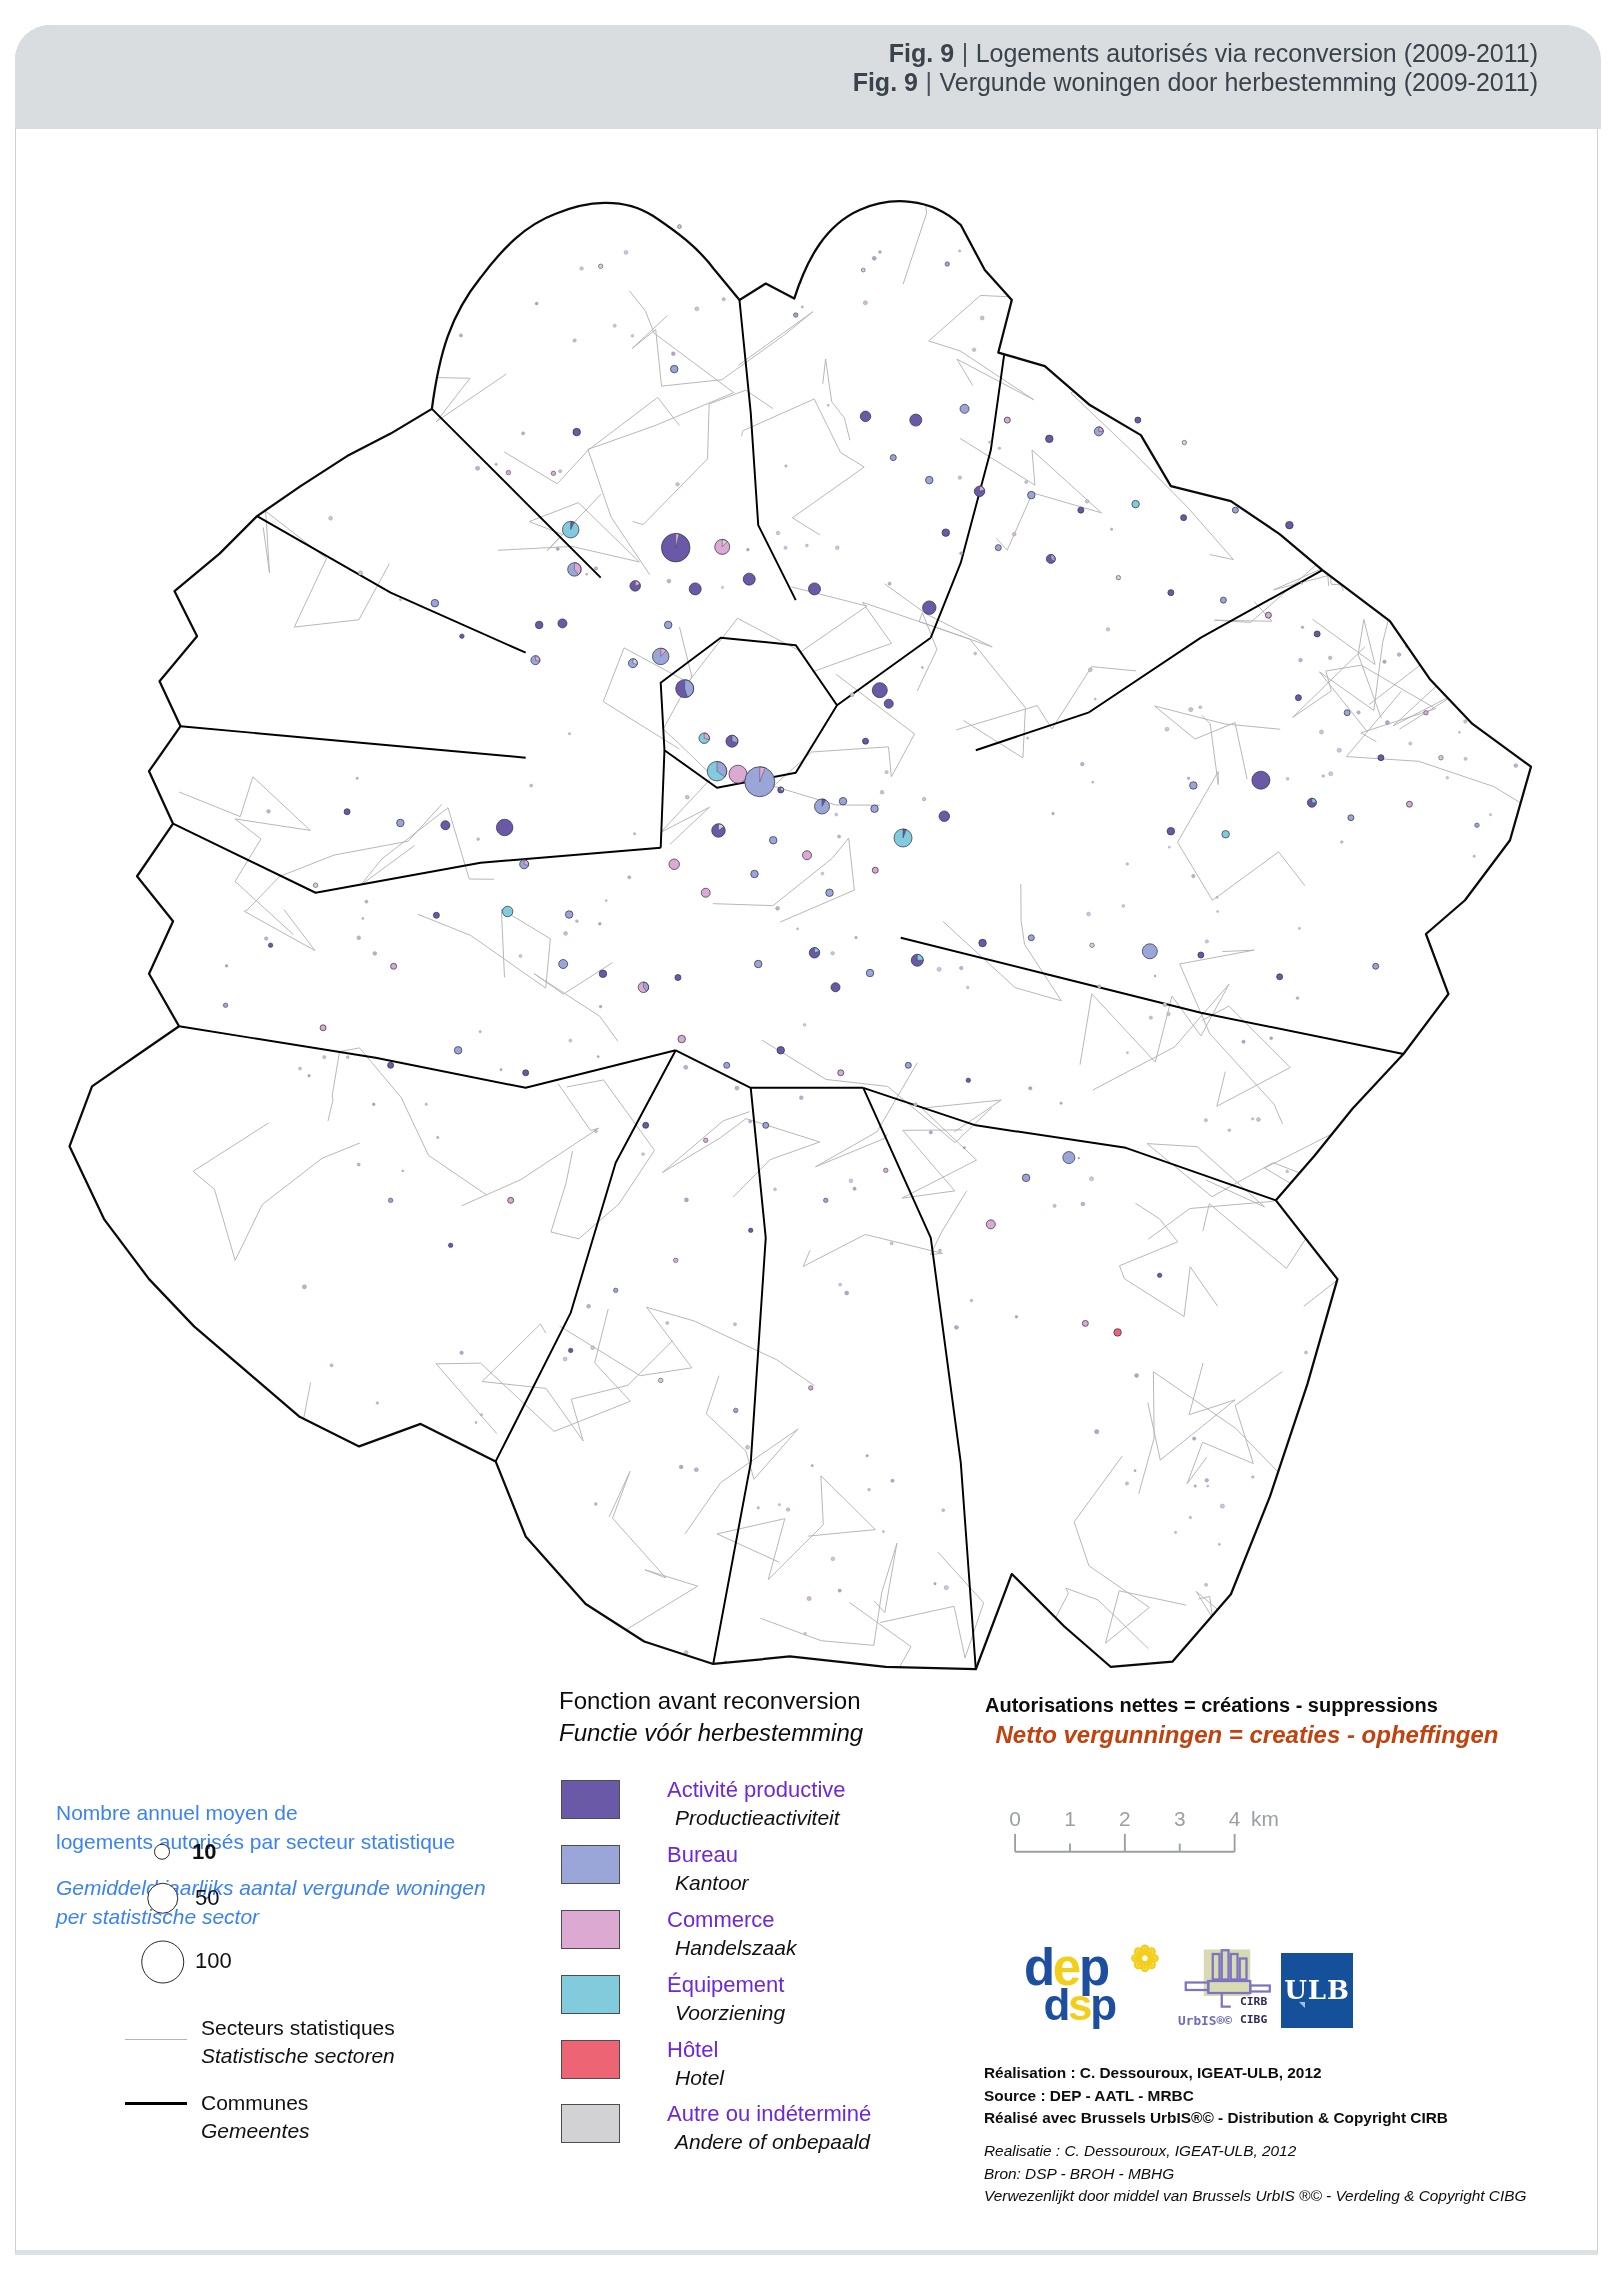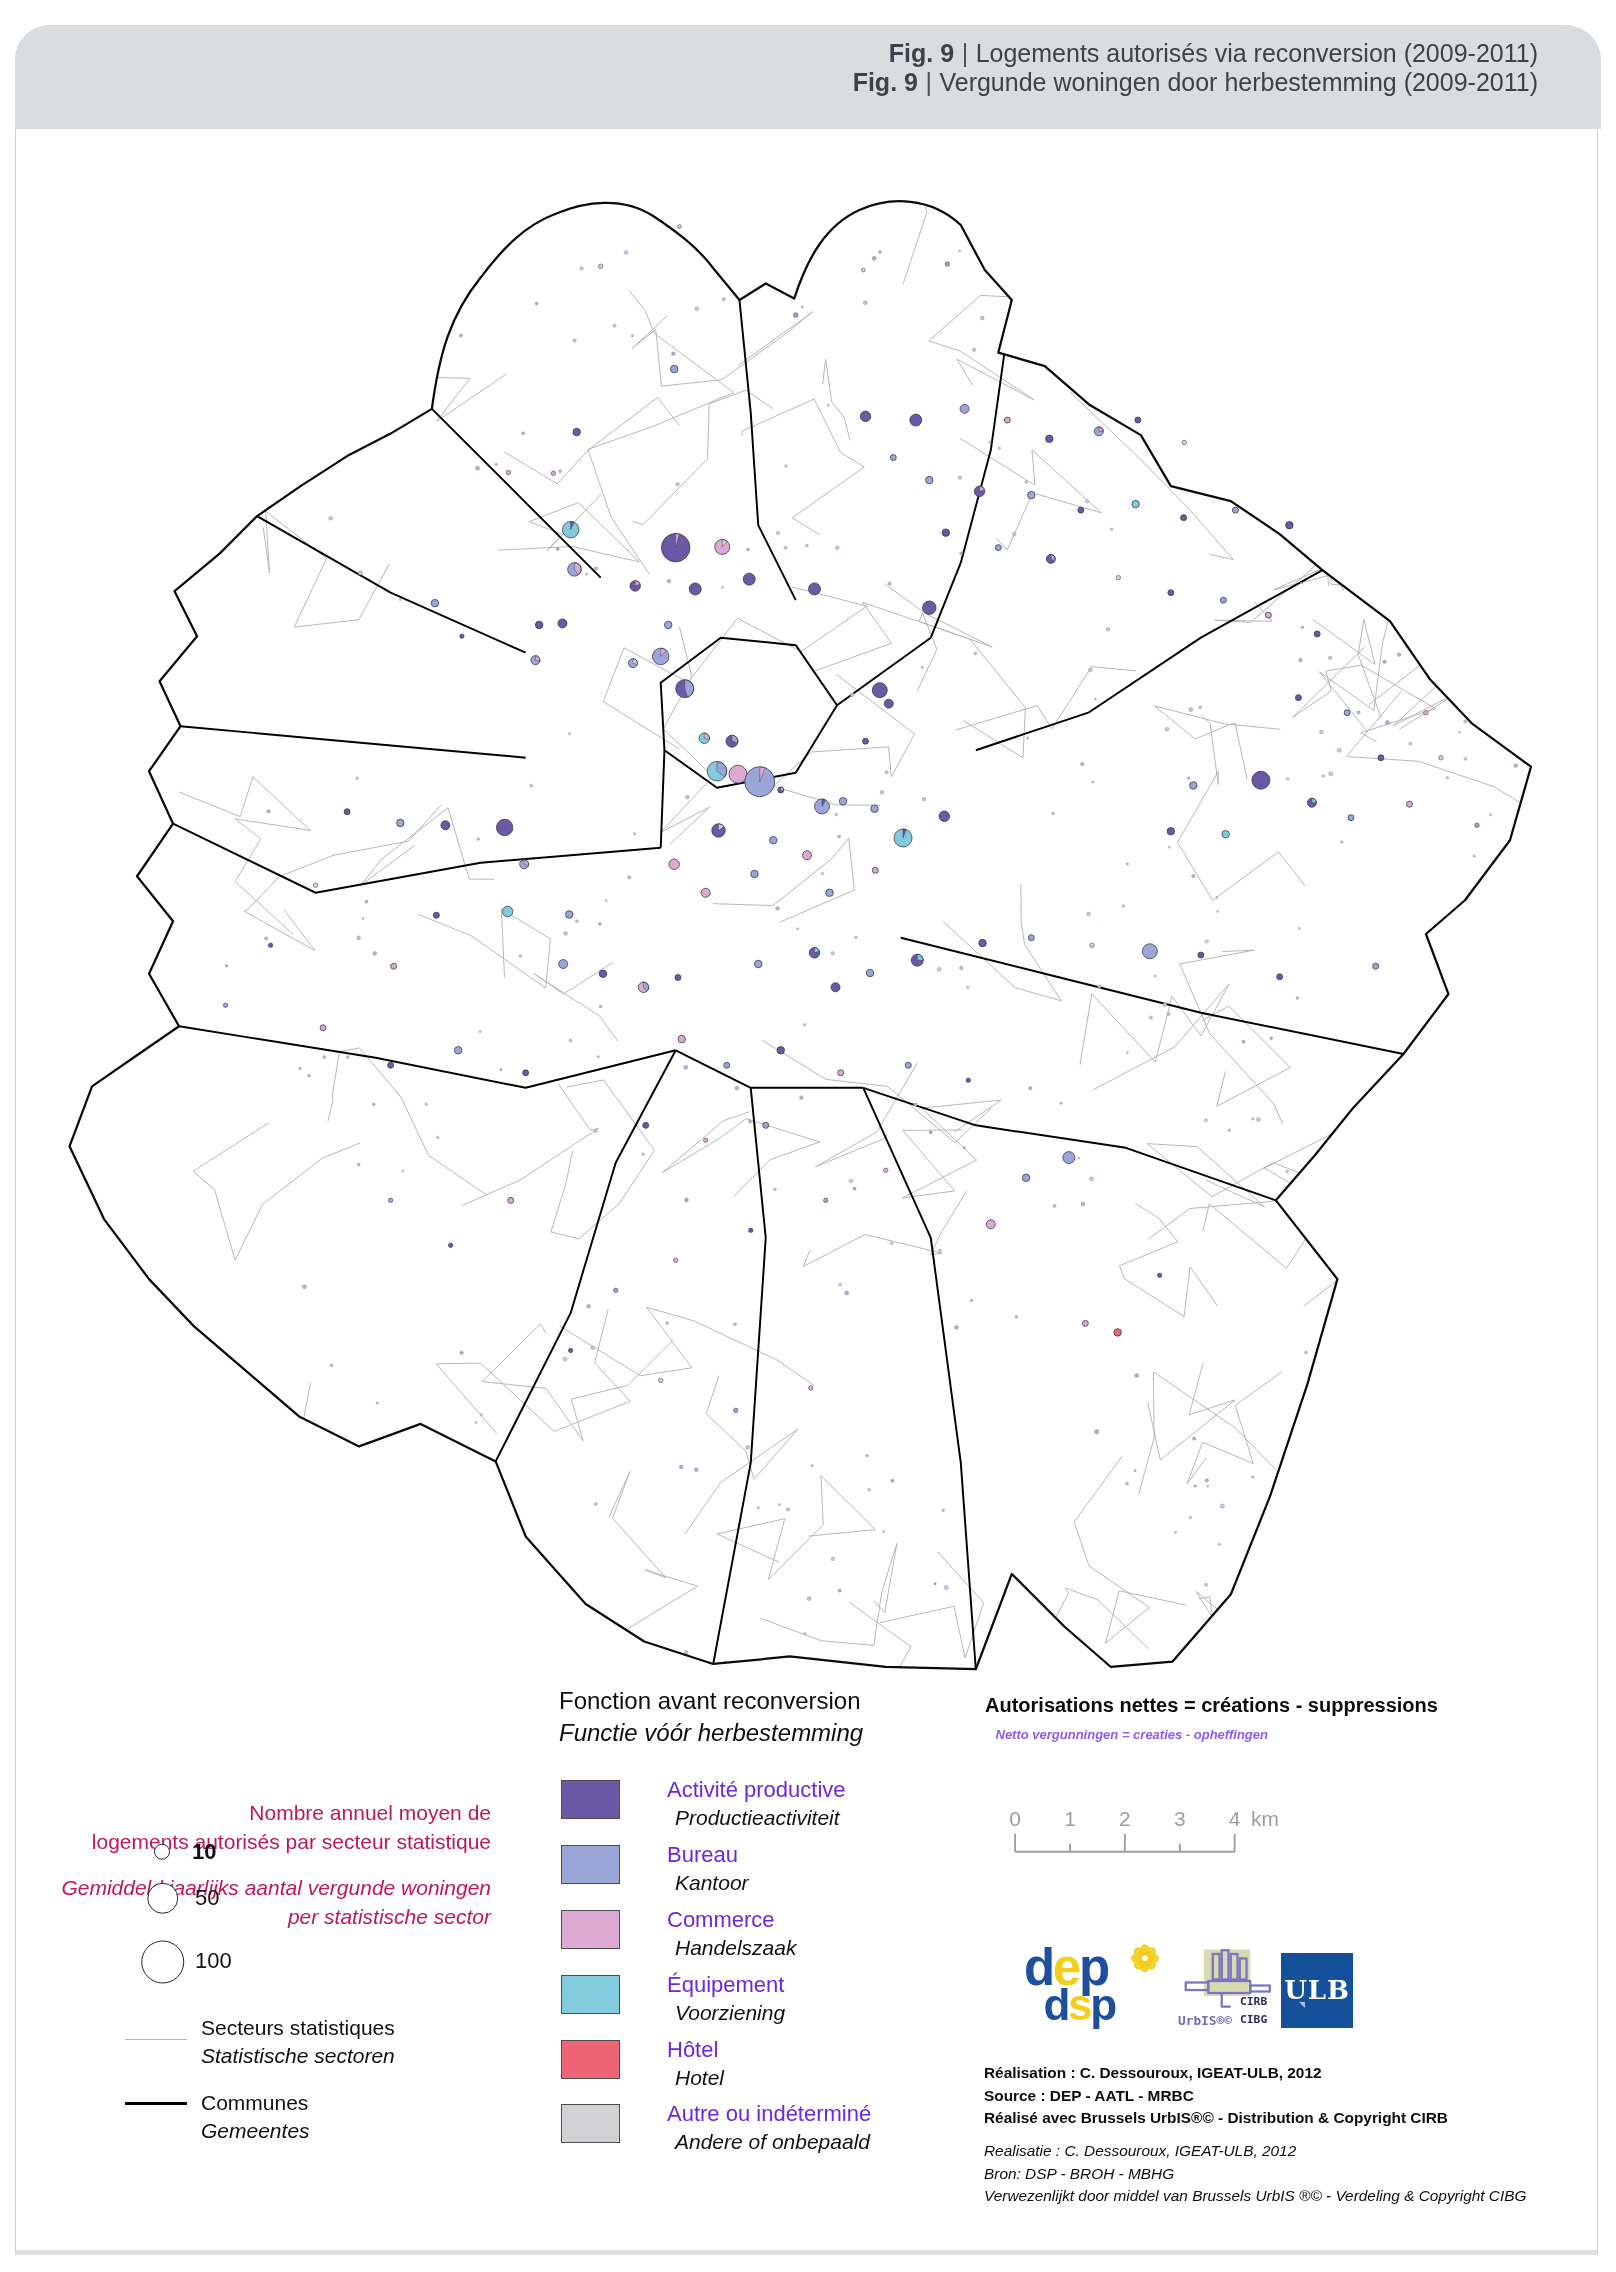--- a/index.html
+++ b/index.html
@@ -18,22 +18,22 @@
   }
   .header-titles{
     position:absolute;top:39px;right:78px;text-align:right;
     font-size:25px;line-height:28.5px;color:#3a424c;white-space:nowrap;
   }
   .fig-label{font-weight:bold;}
   .fig-sep{padding:0 7.5px;font-weight:300;color:#4a525c;}
   #map-svg{position:absolute;left:16.5px;top:129px;}
   
   .size-legend-head{
-    position:absolute;left:56px;top:1799px;width:435px;text-align:right;
-    font-size:21px;line-height:28.5px;color:#be185d;
+    position:absolute;left:56px;top:1799px;width:435px;text-align:left;
+    font-size:21px;line-height:28.5px;color:#3b82f6;
   }
   .size-legend-head .nl{font-style:italic;margin-top:18px;}
   .size-label{position:absolute;font-size:22px;color:#111;}
   #size-label-0{left:192px;top:1839px;font-weight:bold;}
   #size-label-1{left:195px;top:1885px;}
   #size-label-2{left:195px;top:1948px;}
   .line-key-label{position:absolute;left:201px;font-size:21px;line-height:28px;color:#111;}
   #sectors-label{top:2014px;}
   #communes-label{top:2089px;}
   .line-key-label .nl{font-style:italic;}
@@ -48,21 +48,21 @@
   .function-item{position:absolute;left:0;height:65px;width:390px;}
   .swatch{
     position:absolute;left:1.5px;top:3px;width:59px;height:39px;
     border:1.5px solid #4d4d4d;box-sizing:border-box;
   }
   .function-item .fr{position:absolute;left:108px;top:0;font-size:22px;color:#6d28d9;}
   .function-item .nl{position:absolute;left:116px;top:28.5px;font-size:21px;font-style:italic;color:#111;}
   
   .net-note{position:absolute;left:985px;top:1690px;width:570px;}
   .net-fr{font-size:20px;font-weight:bold;color:#0d0d0d;line-height:30px;}
-  .net-nl{font-size:13px;font-weight:bold;font-style:italic;color:#8b5cf6;line-height:30px;padding-left:10.5px;}
+  .net-nl{font-size:24px;font-weight:bold;font-style:italic;color:#c2410c;line-height:30px;padding-left:10.5px;}
   #scalebar-svg{position:absolute;left:998px;top:1807px;}
   .logos-row{position:absolute;left:1024px;top:1948px;width:465px;height:87px;}
   .logo-dep{position:absolute;left:0;top:1.5px;width:131px;height:84px;font-weight:bold;letter-spacing:-2.3px;}
   .logo-dep .row1{font-size:51px;line-height:35px;}
   .logo-dep .row2{font-size:44px;line-height:39px;padding-left:19.5px;}
   .dep-blue{color:#1d4f9e;}
   .dep-yellow{color:#f3cf1c;}
   .dep-flower{position:absolute;right:-4.5px;top:-10.5px;font-size:35px;color:#f3cf1c;letter-spacing:0;}
   .logo-urbis{position:absolute;left:154px;top:0;width:98px;height:87px;}
   .urbis-text{position:absolute;left:0px;top:65px;font-family:"DejaVu Sans Mono",monospace;font-weight:bold;font-size:12.8px;color:#6f6abc;}

